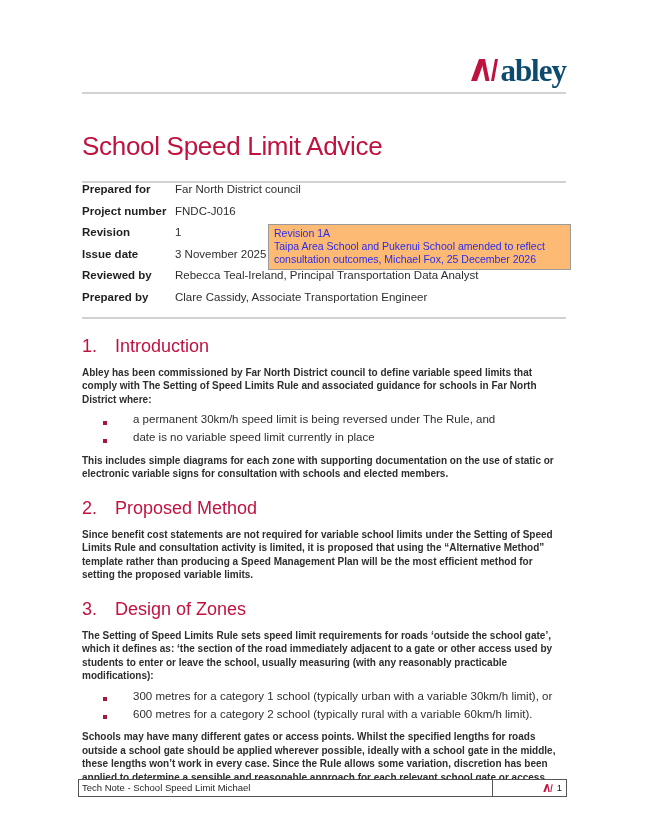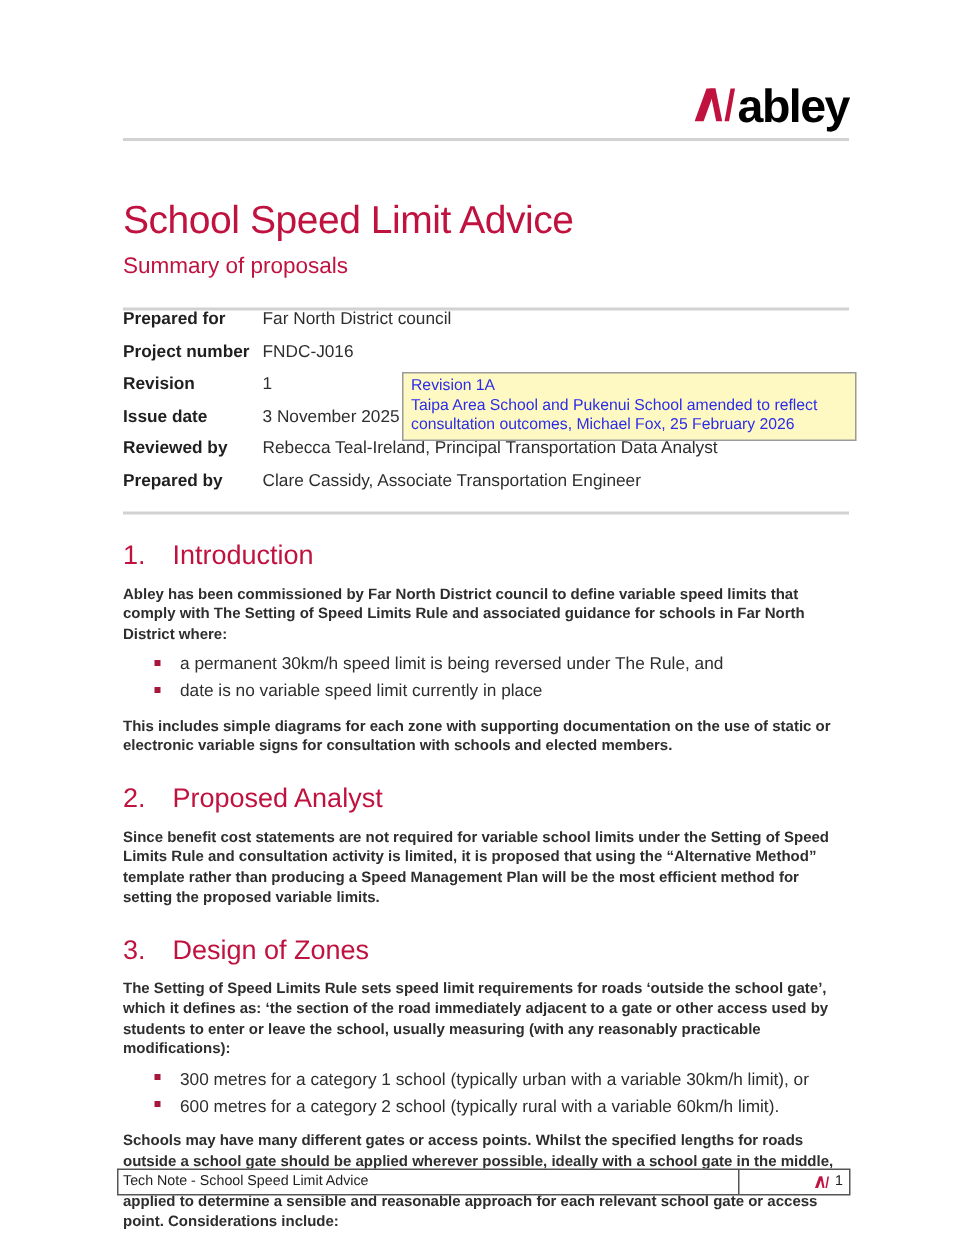--- a/index.html
+++ b/index.html
@@ -11,49 +11,49 @@
     font-family:"Liberation Sans", sans-serif;
     color:#2e2e2e;
     overflow:hidden;
   }
   .content { position:absolute; left:82px; width:484px; top:0; }
 
   
   .logo-row { margin-top:46px; display:flex; justify-content:flex-end; align-items:flex-end; height:38px; }
   .logo { display:flex; align-items:flex-end; gap:2px; }
   .logo-mark { width:27px; height:23px; margin-bottom:3px; }
-  .logo-text { font-size:31px; font-weight:bold; color:#000000; letter-spacing:-1px; line-height:0.85; }
+  .logo-text { font-size:31px; font-weight:bold; color:#0c4a6e; letter-spacing:-1px; line-height:0.85;font-family:Liberation Serif, serif; }
 
   .rule { height:2px; background:#d2d2d2; border:none; }
   .rule-1 { margin-top:8px; }
   .rule-2 { margin-top:19px; }
   .rule-3 { margin-top:13px; }
 
   
   .doc-title { margin-top:37px; font-size:26px; font-weight:400; color:#c0123f; letter-spacing:-0.3px; }
   .doc-subtitle { margin-top:7px; font-size:15px; font-weight:400; color:#c0123f; }
 
   
   .meta { position:relative; }
   .meta-row { display:flex; margin-bottom:8.5px; font-size:11.5px; line-height:13px; }
   .meta-label { width:93px; font-weight:bold; color:#1f1f1f; flex-shrink:0; }
   .meta-value { color:#2e2e2e; }
   .annotation {
     position:absolute; left:186px; top:41px; width:303px;
-    border:1px solid #9a9a9a; background:#fef9c3;
+    border:1px solid #9a9a9a; background:#fdba74;
     padding:2px 5px 3px 5px;
     color:#2b2bea; font-size:10.5px; line-height:13px;
   }
 
   
   .section-heading { display:flex; font-size:18px; font-weight:400; color:#c0123f; margin-top:17px; }
   .sec-num { width:33px; flex-shrink:0; }
   .body-p { font-size:10px; line-height:13.5px; margin-top:9px; color:#2e2e2e;font-weight:bold; }
   .bullets { margin-top:7px; }
-  .bullet-item { display:flex; align-items:center; margin-bottom:4.5px; font-size:11.5px; line-height:13.5px; }
+  .bullet-item { display:flex; align-items:flex-end; margin-bottom:4.5px; font-size:11.5px; line-height:13.5px;gap:13px; }
   .bullet-sq { width:4px; height:4px; background:#a6173b; margin-left:21px; margin-right:13px; flex-shrink:0; position:relative; top:-2px; }
 
   
   .footer {
     position:absolute; left:78px; top:779px; width:489px;
     display:flex; border:1px solid #555; font-size:9.5px; line-height:12px; color:#1f1f1f;
     background:#fff;
   }
   .footer-left { flex:1; padding:2px 3px; border-right:1px solid #555; }
   .footer-right { width:73px; display:flex; justify-content:flex-end; align-items:center; gap:4px; padding:2px 4px; }
@@ -71,21 +71,20 @@
           <polygon points="0,23 8,1 14,1 6,23" fill="#c0123f"></polygon>
           <polygon points="10,1 14,1 18.5,23 14.5,23" fill="#c0123f"></polygon>
           <polygon points="20,23 24,1 27,1 23,23" fill="#c0123f"></polygon>
         </svg>
         <span class="logo-text">abley</span>
       </div>
     </div>
     <div class="rule rule-1"></div>
 
     <div class="doc-title">School Speed Limit Advice</div>
-    <div class="doc-subtitle">Summary of proposals</div>
     <div class="rule rule-2"></div>
 
     <div class="meta">
       <div class="meta-row">
         <span class="meta-label">Prepared for</span>
         <span class="meta-value">Far North District council</span>
       </div>
       <div class="meta-row">
         <span class="meta-label">Project number</span>
         <span class="meta-value">FNDC-J016</span>
@@ -101,21 +100,21 @@
       <div class="meta-row">
         <span class="meta-label">Reviewed by</span>
         <span class="meta-value">Rebecca Teal-Ireland, Principal Transportation Data Analyst</span>
       </div>
       <div class="meta-row">
         <span class="meta-label">Prepared by</span>
         <span class="meta-value">Clare Cassidy, Associate Transportation Engineer</span>
       </div>
       <div class="annotation">
         <div>Revision 1A</div>
-        <div>Taipa Area School and Pukenui School amended to reflect consultation outcomes, Michael Fox, 25 February 2026</div>
+        <div>Taipa Area School and Pukenui School amended to reflect consultation outcomes, Michael Fox, 25 December 2026</div>
       </div>
     </div>
     <div class="rule rule-3"></div>
 
     <div class="section-heading">
       <span class="sec-num">1.</span>
       <span>Introduction</span>
     </div>
     <p class="body-p">Abley has been commissioned by Far North District council to define variable speed limits that comply with The Setting of Speed Limits Rule and associated guidance for schools in Far North District where:</p>
     <div class="bullets">
@@ -125,21 +124,21 @@
       </div>
       <div class="bullet-item">
         <span class="bullet-sq"></span>
         <span>date is no variable speed limit currently in place</span>
       </div>
     </div>
     <p class="body-p">This includes simple diagrams for each zone with supporting documentation on the use of static or electronic variable signs for consultation with schools and elected members.</p>
 
     <div class="section-heading">
       <span class="sec-num">2.</span>
-      <span>Proposed Analyst</span>
+      <span>Proposed Method</span>
     </div>
     <p class="body-p">Since benefit cost statements are not required for variable school limits under the Setting of Speed Limits Rule and consultation activity is limited, it is proposed that using the “Alternative Method” template rather than producing a Speed Management Plan will be the most efficient method for setting the proposed variable limits.</p>
 
     <div class="section-heading">
       <span class="sec-num">3.</span>
       <span>Design of Zones</span>
     </div>
     <p class="body-p">The Setting of Speed Limits Rule sets speed limit requirements for roads ‘outside the school gate’, which it defines as: ‘the section of the road immediately adjacent to a gate or other access used by students to enter or leave the school, usually measuring (with any reasonably practicable modifications):</p>
     <div class="bullets">
       <div class="bullet-item">
@@ -149,21 +148,21 @@
       <div class="bullet-item">
         <span class="bullet-sq"></span>
         <span>600 metres for a category 2 school (typically rural with a variable 60km/h limit).</span>
       </div>
     </div>
     <p class="body-p">Schools may have many different gates or access points. Whilst the specified lengths for roads outside a school gate should be applied wherever possible, ideally with a school gate in the middle, these lengths won’t work in every case. Since the Rule allows some variation, discretion has been applied to determine a sensible and reasonable approach for each relevant school gate or access point. Considerations include:</p>
 
   </div>
 
   <div class="footer">
-    <div class="footer-left">Tech Note - School Speed Limit Advice</div>
+    <div class="footer-left">Tech Note - School Speed Limit Michael</div>
     <div class="footer-right">
       <svg class="footer-mark" viewBox="0 0 27 23">
         <polygon points="0,23 8,1 14,1 6,23" fill="#c0123f"></polygon>
         <polygon points="10,1 14,1 18.5,23 14.5,23" fill="#c0123f"></polygon>
         <polygon points="20,23 24,1 27,1 23,23" fill="#c0123f"></polygon>
       </svg>
       <span>1</span>
     </div>
   </div>
 </div>

